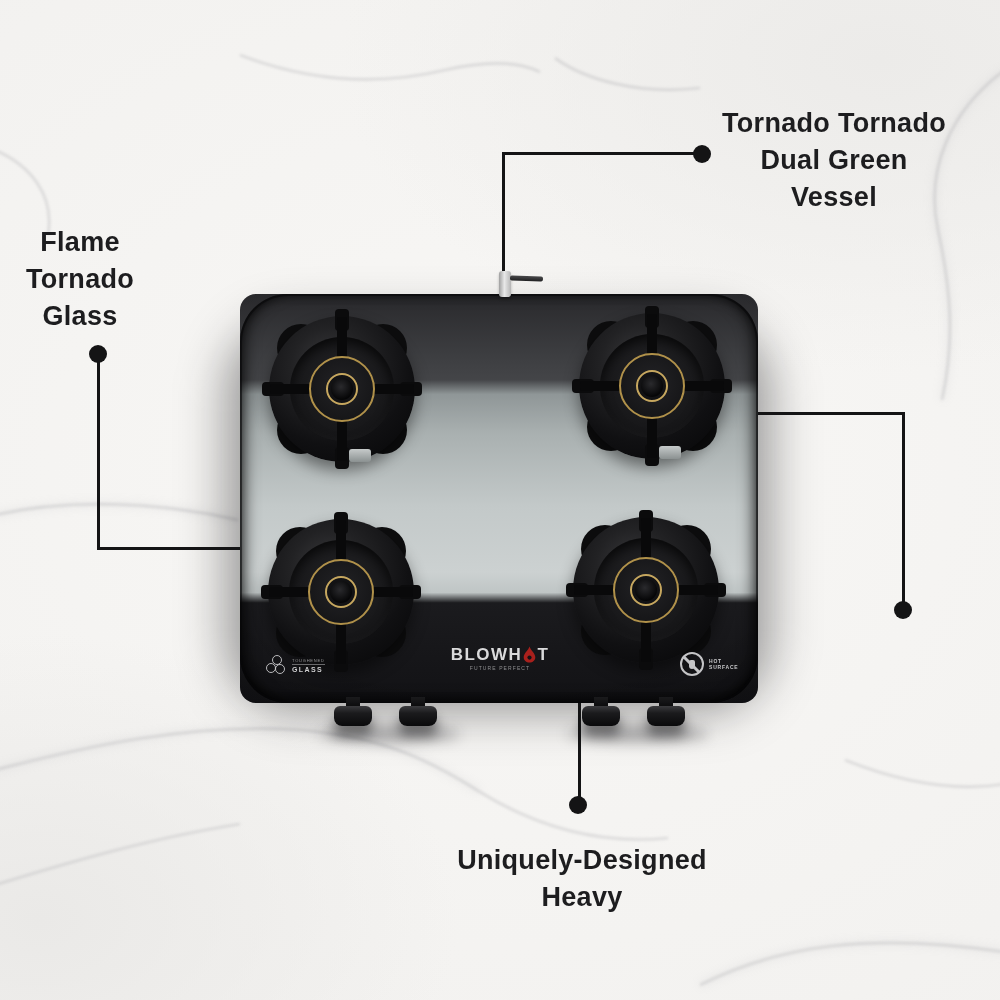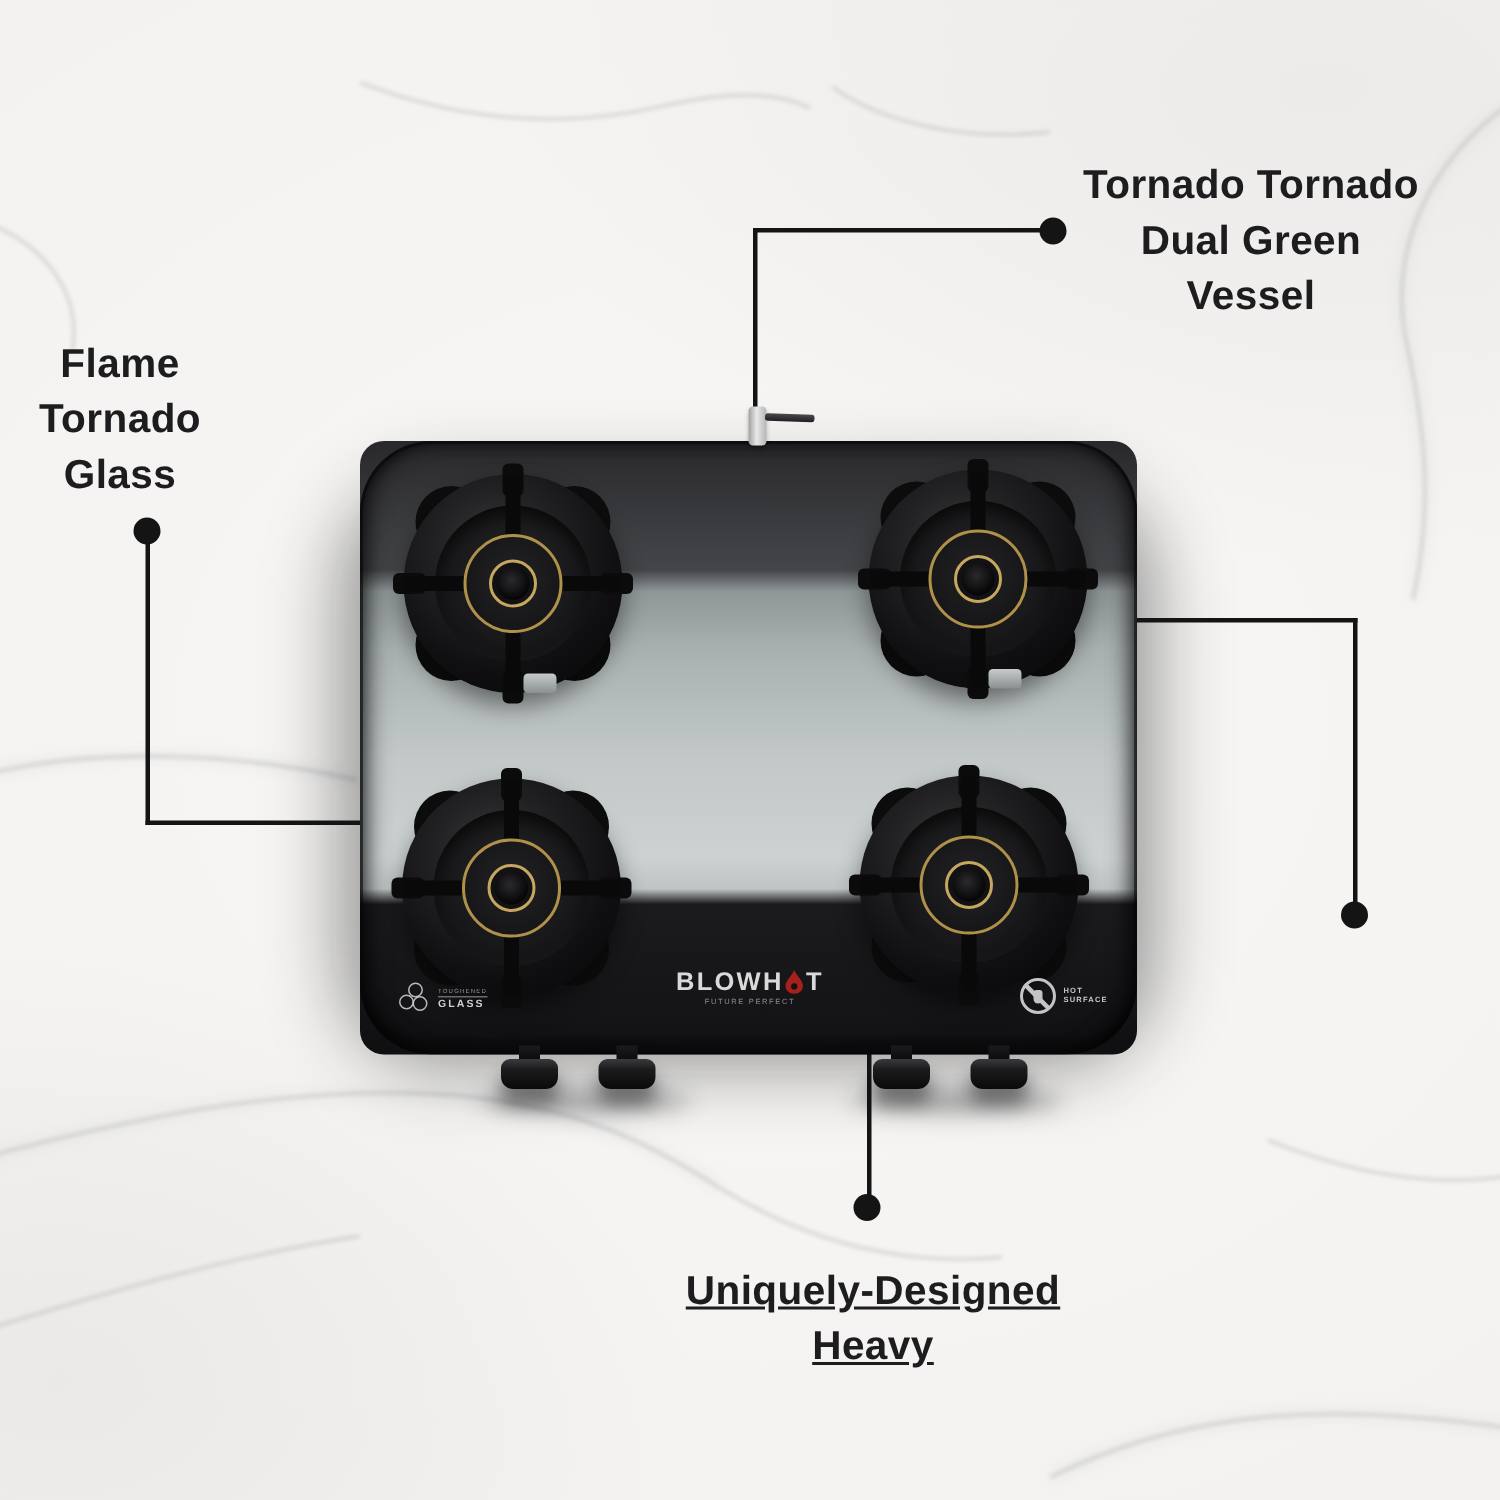--- a/index.html
+++ b/index.html
@@ -164,21 +164,21 @@
   <div class="callout-label" style="left:703px;top:105px;width:262px;">
     <span>Tornado Tornado</span><br>
     <span>Dual Green</span><br>
     <span>Vessel</span>
   </div>
   <div class="callout-label" style="left:10px;top:224px;width:140px;">
     <span>Flame</span><br>
     <span>Tornado</span><br>
     <span>Glass</span>
   </div>
-  <div class="callout-label" style="left:422px;top:842px;width:320px;text-decoration:underline;">
+  <div class="callout-label" style="left:422px;top:842px;width:320px;">
     <span>Uniquely-Designed</span><br>
     <span>Heavy</span>
   </div>
 
   <div class="nozzle"></div>
   <div class="pipe"></div>
 
   <div id="stove">
 
     <div class="burner" style="left:29px;top:22px;">

